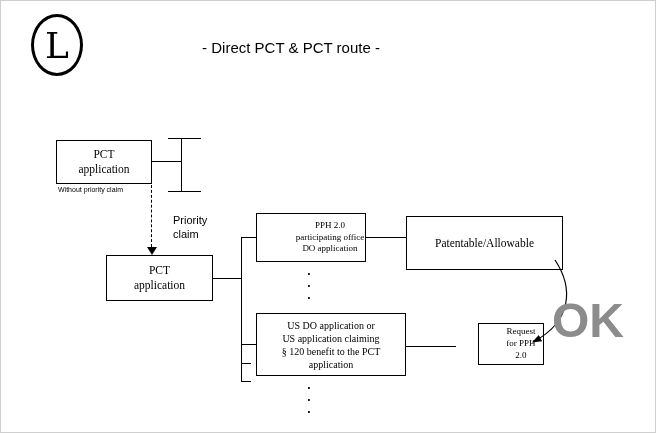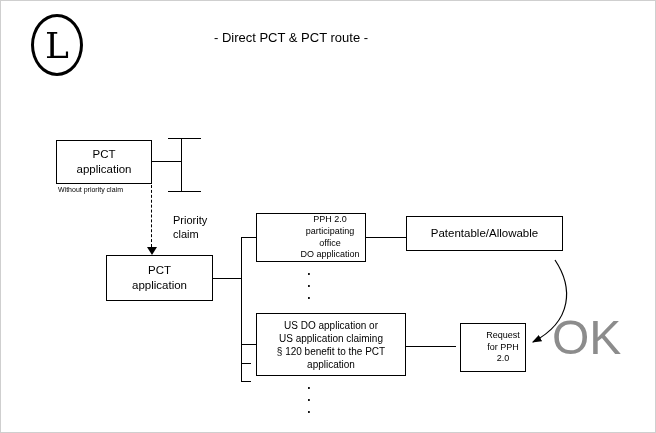--- a/index.html
+++ b/index.html
@@ -4,45 +4,45 @@
 <style>
   * { box-sizing: border-box; margin: 0; padding: 0; }
   body { font-family: "Liberation Sans", sans-serif; background: #fff; }
   .canvas {
     position: relative; width: 656px; height: 433px;
     background: #fff; border: 1px solid #cfcfcf; overflow: hidden; color: #000;
   }
   .box {
     position: absolute; border: 1px solid var(--color-line, #000); background: #fff;
     display: flex; align-items: center; justify-content: center;
-    text-align: center; white-space: pre-line; line-height: 1.3;
+    text-align: center; white-space: pre-line; line-height: 1.3; font-family: Liberation Serif, serif;
   }
   .hline { position: absolute; height: 1px; background: var(--color-line, #000); }
   .vline { position: absolute; width: 1px; background: var(--color-line, #000); }
   .dashline { position: absolute; width: 0; border-left: 1px dashed var(--color-line, #000); }
   .arrow-down {
     position: absolute; width: 0; height: 0;
     border-left: 5px solid transparent; border-right: 5px solid transparent;
     border-top: 8px solid var(--color-line, #000);
   }
   .logo {
     position: absolute; left: 30px; top: 13px; width: 52px; height: 62px;
     border: 3px solid var(--color-line, #000); border-radius: 50%;
     display: flex; align-items: center; justify-content: center;
     font-family: "DejaVu Serif", serif; font-size: 36px;
   }
   .title-wrap { position: absolute; left: 140px; top: 27px; width: 300px; text-align: center; }
   .case-title { font-size: 14px; font-style: italic; }
-  .subtitle { font-size: 13px; margin-top: 2px; }
+  .subtitle { font-size: 15px; margin-top: 11px; }
   .caption { position: absolute; left: 57px; top: 185px; font-size: 7px; }
   .priority-label { position: absolute; left: 172px; top: 212px; font-size: 11px; line-height: 14px; white-space: pre-line; }
   .dots { position: absolute; font-size: 12px; line-height: 12px; white-space: pre-line; text-align: center; font-weight: bold; }
   .ok {
-    position: absolute; left: 551px; top: 309px;
-    font-size: 48px; font-weight: normal; color: var(--color-ok, #8c8c8c);
+    position: absolute; left: 551px; top: 292px;
+    font-size: 48px; font-weight: bold; color: var(--color-ok, #8c8c8c);
   }
   .curve-svg { position: absolute; left: 518px; top: 256px; }
 </style>
 </head>
 <body>
 
 <div class="canvas">
 
   <div class="logo">
     <span>L</span>
@@ -73,31 +73,31 @@
   <div class="vline" style="left:240px; top:236px; height:145px;"></div>
   <div class="hline" style="left:240px; top:236px; width:15px;"></div>
   <div class="hline" style="left:240px; top:343px; width:15px;"></div>
   <div class="hline" style="left:240px; top:362px; width:10px;"></div>
   <div class="hline" style="left:240px; top:380px; width:10px;"></div>
 
   <div class="box" style="left:255px; top:212px; width:110px; height:49px; font-size:9px;padding-left:38px;">PPH 2.0
 participating office
 DO application</div>
   <div class="hline" style="left:365px; top:236px; width:40px;"></div>
-  <div class="box" style="left:405px; top:215px; width:157px; height:35px; font-size:11.5px;">Patentable/Allowable</div>
+  <div class="box" style="left:405px; top:215px; width:157px; height:54px; font-size:11.5px;">Patentable/Allowable</div>
   <div class="dots" style="left:300px; top:264px; width:16px;">.
 .
 .</div>
 
   <div class="box" style="left:255px; top:312px; width:150px; height:63px; font-size:10px;">US DO application or
 US application claiming
 § 120 benefit to the PCT
 application</div>
   <div class="hline" style="left:405px; top:345px; width:50px;"></div>
-  <div class="box" style="left:459px; top:322px; width:66px; height:49px; font-size:9px;padding-left:20px;">Request
+  <div class="box" style="left:477px; top:322px; width:66px; height:42px; font-size:9px;padding-left:20px;">Request
 for PPH
 2.0</div>
   <div class="dots" style="left:300px; top:378px; width:16px;">.
 .
 .</div>
 
   <svg class="curve-svg" width="62" height="96" viewBox="0 0 62 96">
     <defs>
       <marker id="ah" markerWidth="9" markerHeight="8" refX="7" refY="3" orient="auto">
         <path d="M0,0 L8,3 L0,6 Z" fill="#000000"></path>

